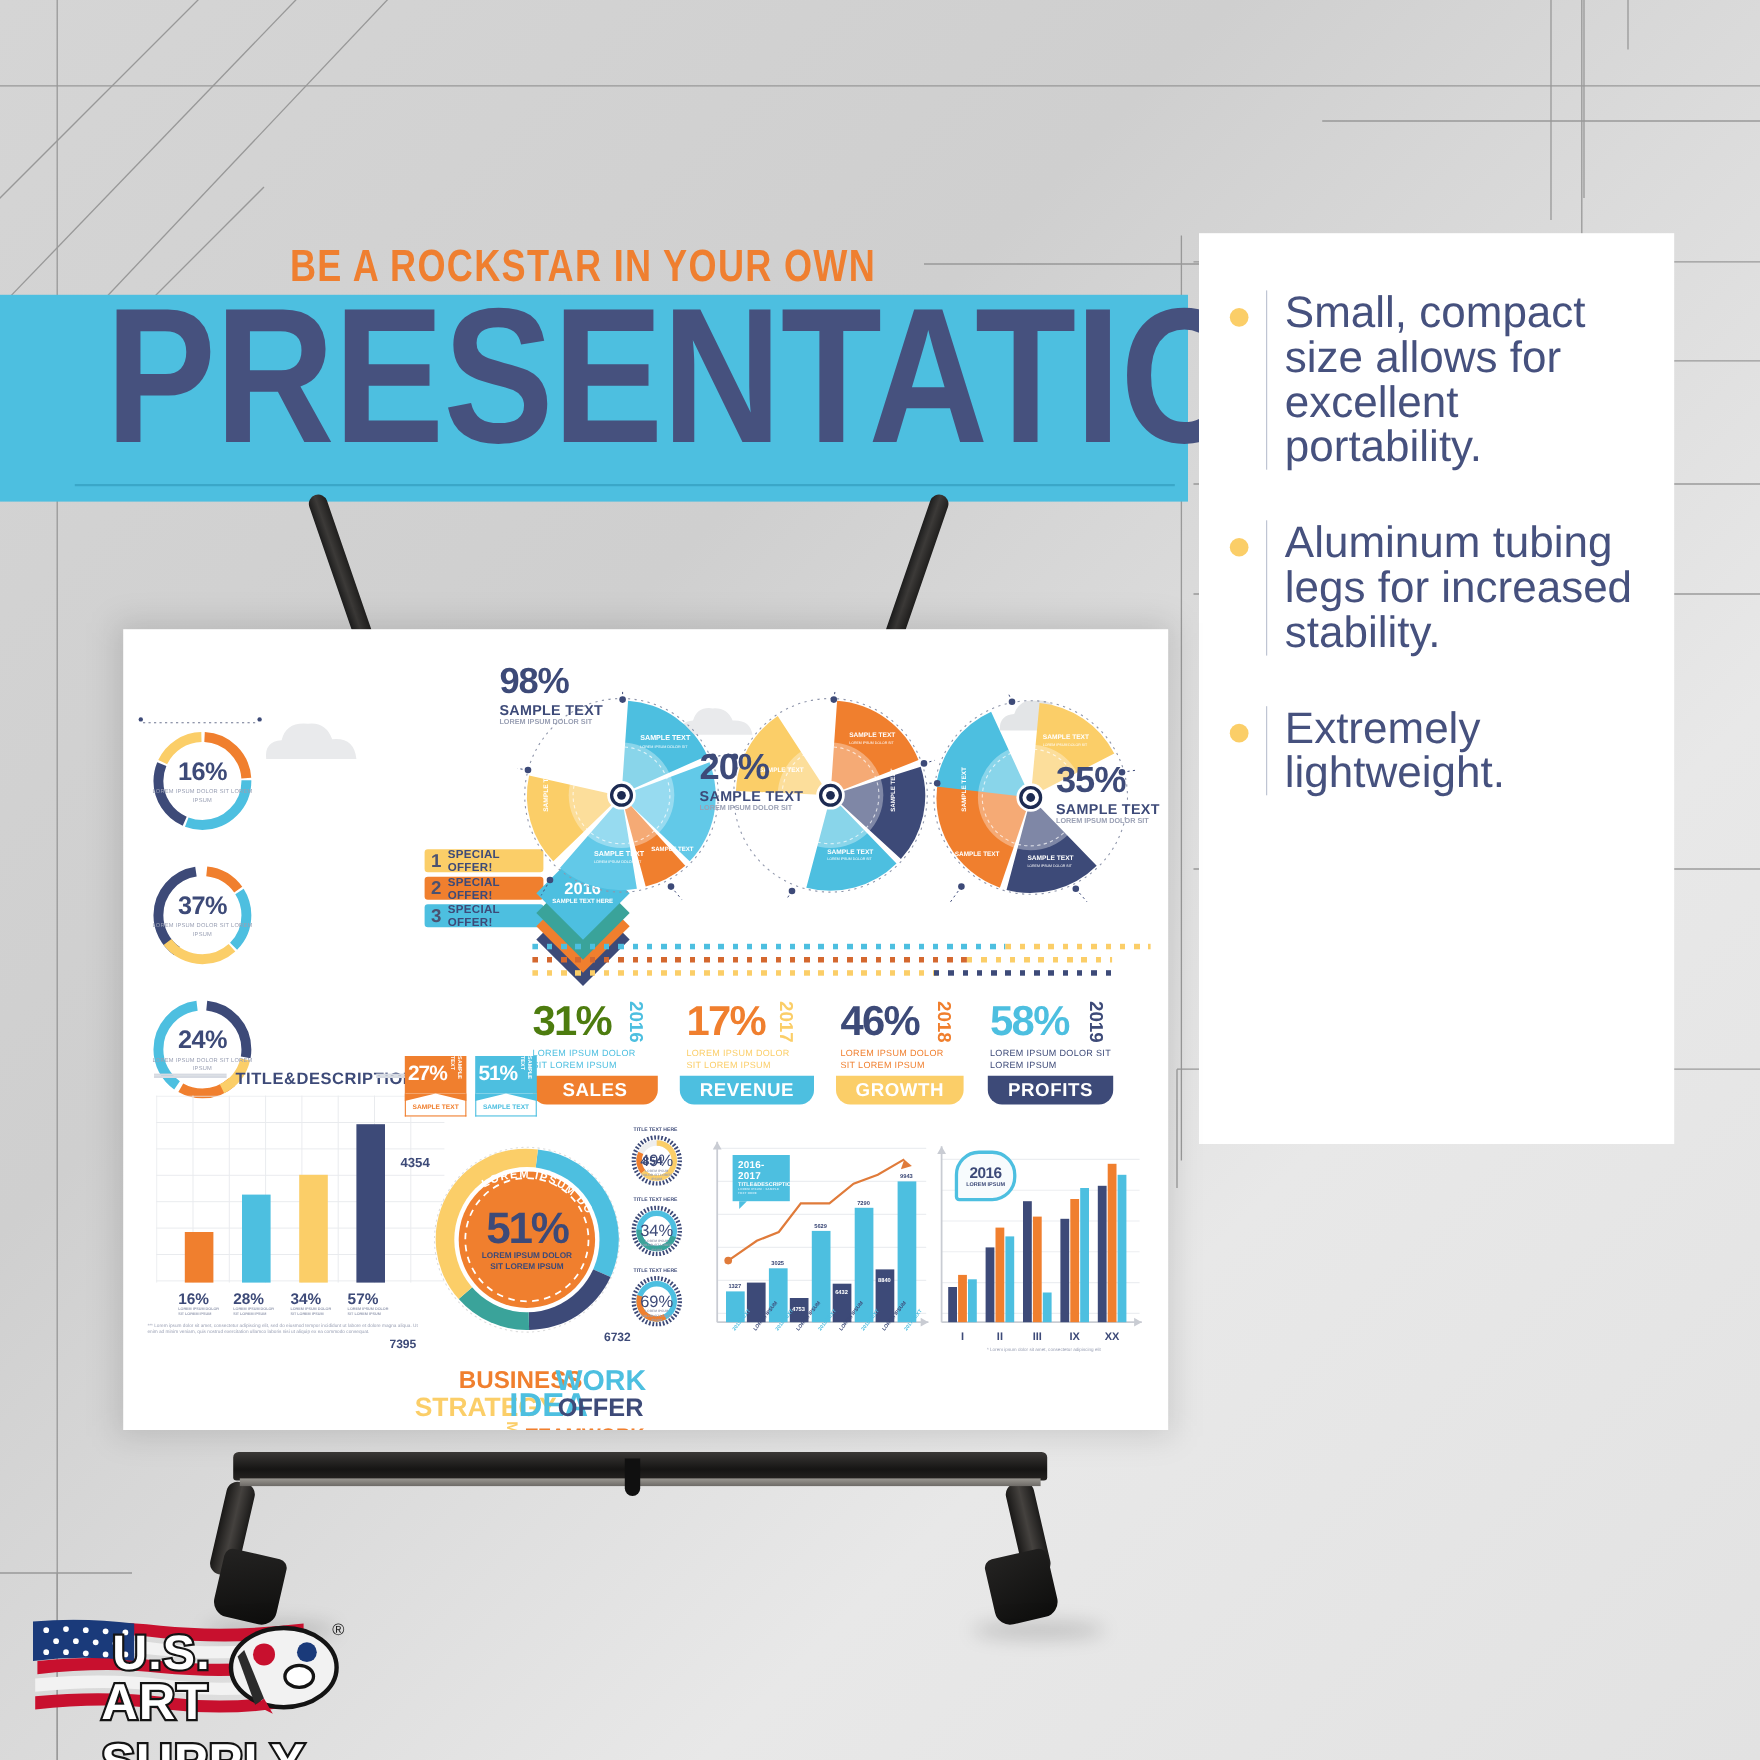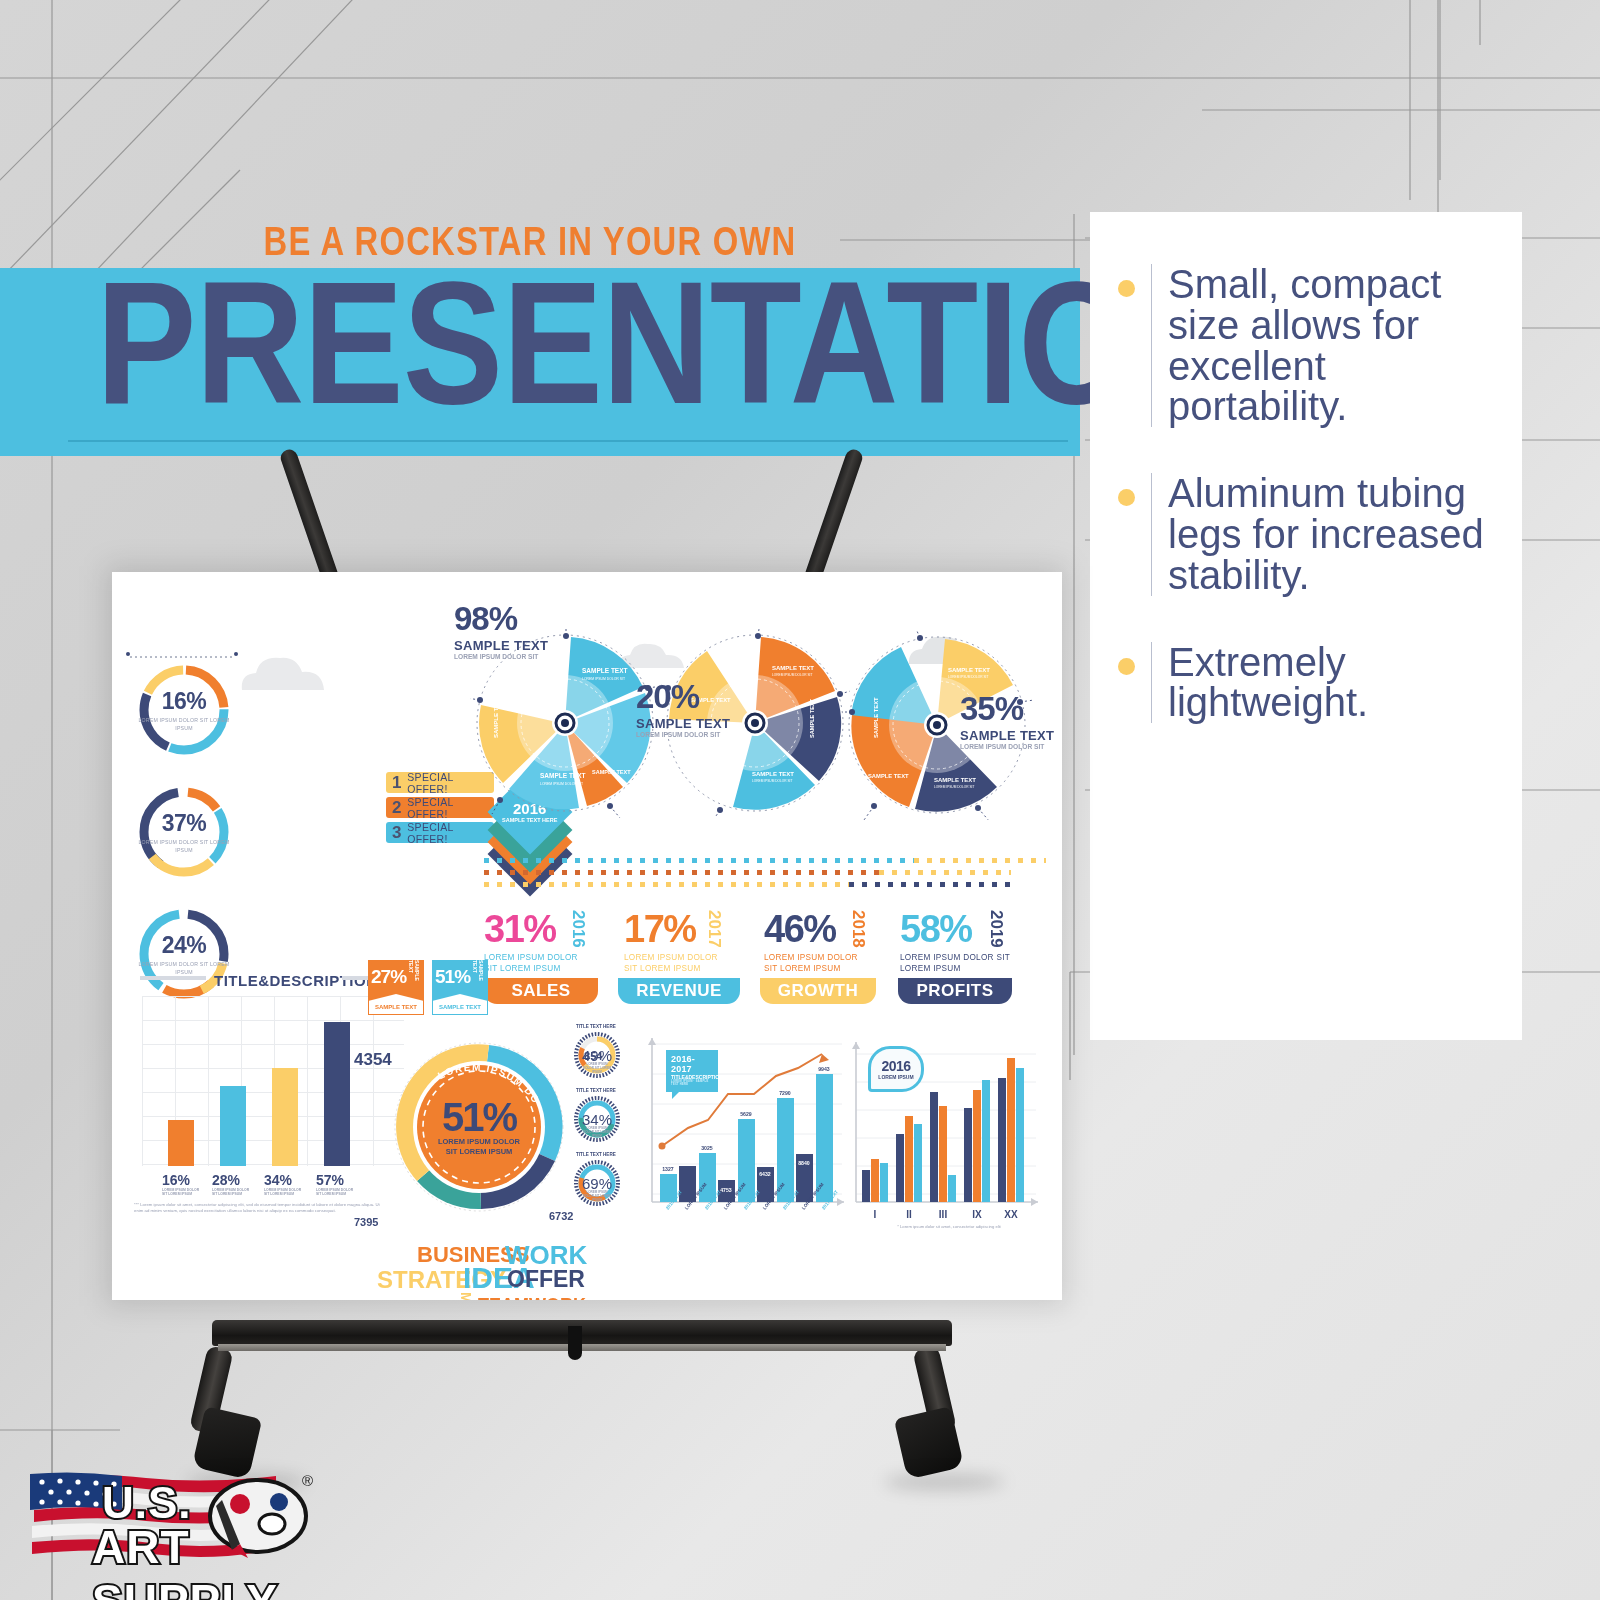--- a/index.html
+++ b/index.html
@@ -86,21 +86,21 @@
   .tickbox { position:absolute; border:1px dotted #6d7690; }
   .tickbox i { position:absolute; width:4px; height:4px; background:#3d4a78; border-radius:50%; }
 
   
   #wordcloud { position:absolute; left:265px; top:672px; width:200px; height:105px; line-height:1; }
   #wordcloud span { position:absolute; font-family:"Liberation Sans Narrow","Liberation Sans",sans-serif; font-weight:700; }
 
   
   .offer { position:absolute; height:21px; border-radius:3px 3px 3px 3px; display:flex; align-items:center; }
   .offer .num { width:22px; text-align:center; color:#4b5270; font-size:17px; font-weight:700; font-family:"Liberation Sans Narrow","Liberation Sans",sans-serif;}
-  .offer .lbl { color:#3d4a78; font-size:10.5px; font-weight:400; letter-spacing:.3px; font-family:"Liberation Sans Narrow","Liberation Sans",sans-serif;}
+  .offer .lbl { color:#3d4a78; font-size:10.5px; font-weight:700; letter-spacing:.3px; font-family:"Liberation Sans Narrow","Liberation Sans",sans-serif;}
 
   
   .diamond { position:absolute; width:60px; height:60px; transform:rotate(45deg); }
 
   
   .bigpct { position:absolute; }
   .bigpct .v { font-size:38px; font-weight:700; letter-spacing:-1.5px; font-family:"Liberation Sans Narrow","Liberation Sans",sans-serif; }
   .bigpct .yr { position:absolute; font-size:17px; font-weight:700; writing-mode:vertical-rl; font-family:"Liberation Sans Narrow","Liberation Sans",sans-serif;}
   .bigpct .sub { font-size:8.2px; line-height:1.3; letter-spacing:.3px; margin-top:2px; font-family:"Liberation Sans Narrow","Liberation Sans",sans-serif;}
   .catbar { position:absolute; height:26px; border-radius:0 0 13px 13px; display:flex; align-items:center; justify-content:center;
@@ -423,21 +423,21 @@
     <div style="height:5px;background:
         repeating-linear-gradient(90deg,#fbce68 0 5px,transparent 5px 13px);width:370px"></div>
   </div>
   <div class="abs" style="left:802px;top:286px;width:132px;height:30;display:flex;flex-direction:column;gap:7px">
     <div style="height:5px;background:repeating-linear-gradient(90deg,#fbce68 0 5px,transparent 5px 13px);width:132px"></div>
     <div style="height:5px;background:repeating-linear-gradient(90deg,#fbce68 0 5px,transparent 5px 13px);width:132px;margin-left:-35px"></div>
     <div style="height:5px;background:repeating-linear-gradient(90deg,#3d4a78 0 5px,transparent 5px 13px);width:165px;margin-left:-65px"></div>
   </div>
 
   <div class="bigpct" style="left:372px;top:336px">
-    <span class="v" style="color:#ec4899">31%</span>
+    <span class="v" style="color:#4d7c0f">31%</span>
     <span class="yr" style="left:84px;top:2px;color:#4dbfe0">2016</span>
     <div class="sub" style="color:#4dbfe0;width:108px">LOREM IPSUM DOLOR SIT LOREM IPSUM</div>
   </div>
   <div class="catbar" style="left:372px;top:406px;width:114px;background:#f07f2e">SALES</div>
 
   <div class="bigpct" style="left:512px;top:336px">
     <span class="v" style="color:#f07f2e">17%</span>
     <span class="yr" style="left:80px;top:2px;color:#fbce68">2017</span>
     <div class="sub" style="color:#fbce68;width:108px">LOREM IPSUM DOLOR SIT LOREM IPSUM</div>
   </div>
@@ -518,21 +518,21 @@
       <path id="ribbonpath" d="M40 60 A70 70 0 0 1 150 72" fill="none"></path>
       <text font-size="10" font-weight="bold" fill="#fff" font-family="Liberation Sans, sans-serif" letter-spacing="1.4">
         <textPath href="#ribbonpath" startOffset="16%">LOREM IPSUM DOLOR</textPath>
       </text>
     </svg>
     <div class="abs" style="inset:0;display:flex;flex-direction:column;align-items:center;justify-content:center">
       <div class="ttl" style="font-size:40px;color:#3d4a78;letter-spacing:-2px;line-height:1">51%</div>
       <div class="ttl" style="font-size:7.5px;color:#3d4a78;text-align:center;line-height:1.3;width:94px">LOREM IPSUM DOLOR SIT LOREM IPSUM</div>
     </div>
   </div>
-  <div class="abs ttl" style="left:242px;top:478px;font-size:17px;color:#3d4a78">4354</div>
+  <div class="abs ttl" style="left:252px;top:478px;font-size:12px;color:#3d4a78">4354</div>
   <div class="abs ttl" style="left:466px;top:478px;font-size:11px;color:#3d4a78">9854</div>
   <div class="abs ttl" style="left:242px;top:644px;font-size:11px;color:#3d4a78">7395</div>
   <div class="abs ttl" style="left:437px;top:638px;font-size:11px;color:#3d4a78">6732</div>
 
   <div class="abs ttl" style="left:464px;top:452px;font-size:4.6px;color:#3d4a78">TITLE TEXT HERE</div>
   <div class="gauge" style="left:462px;top:460px">
     <svg width="46" height="46" viewBox="0 0 46 46">
       <circle cx="23" cy="23" r="21" fill="none" stroke="#3d4a78" stroke-width="4" stroke-dasharray="1.6 1.6"></circle>
       <circle cx="23" cy="23" r="16" fill="none" stroke="#eee" stroke-width="5"></circle>
       <circle cx="23" cy="23" r="16" fill="none" stroke="#fbce68" stroke-width="5" stroke-dasharray="64 36" transform="rotate(-90 23 23)"></circle>

